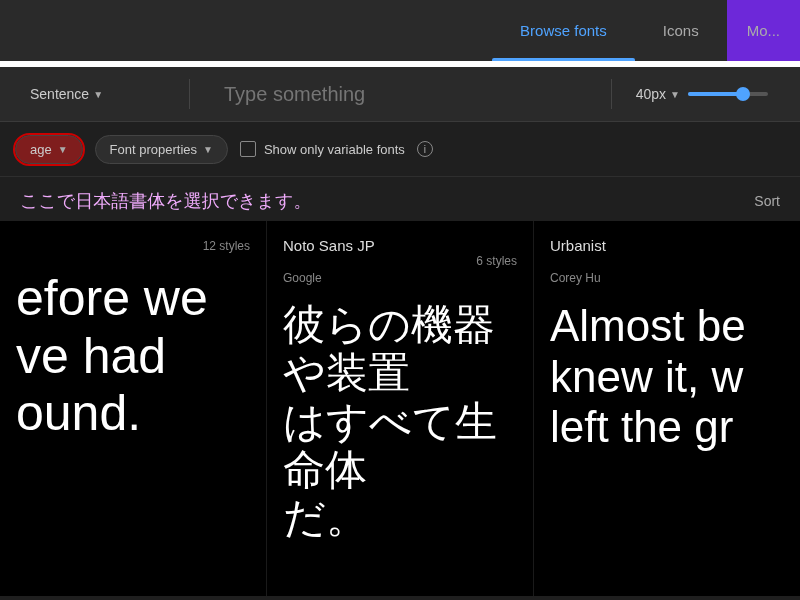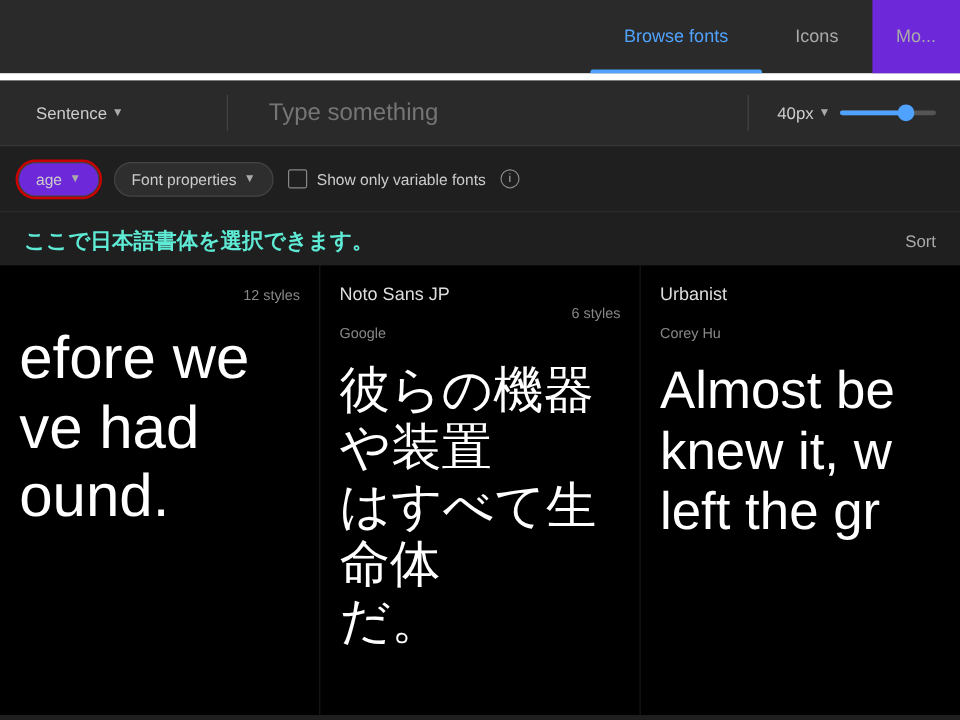--- a/index.html
+++ b/index.html
@@ -105,21 +105,21 @@
       color: #ffffff;
       font-size: 20px;
       flex: 1;
       outline: none;
       padding: 0 10px;
     }
     .size-controls {
       display: flex;
       align-items: center;
       gap: 8px;
-      padding-right: 20px;
+      padding-right: 32px;
       min-width: 150px;
     }
     .size-dropdown {
       background: transparent;
       border: none;
       color: #ccc;
       font-size: 14px;
       cursor: pointer;
       display: flex;
       align-items: center;
@@ -155,21 +155,21 @@
     .filter-row {
       background: #1f1f1f;
       height: 55px;
       display: flex;
       align-items: center;
       padding: 0 15px;
       gap: 12px;
       border-bottom: 1px solid #2e2e2e;
     }
     .lang-dropdown {
-      background: #6d28d9;
+      background: #7f1d1d;
       border: 1px solid #444;
       border-radius: 20px;
       color: #ccc;
       font-size: 13px;
       padding: 6px 14px;
       display: flex;
       align-items: center;
       gap: 6px;
       cursor: pointer;
       
@@ -220,23 +220,23 @@
 
     
     .alert-row {
       background: #1f1f1f;
       padding: 12px 20px 8px 20px;
       display: flex;
       align-items: center;
       justify-content: space-between;
     }
     .alert-text {
-      color: #5eead4;
+      color: #f0abfc;
       font-size: 18px;
-      font-weight: bold;
+      font-weight: normal;
     }
     .sort-label {
       color: #aaa;
       font-size: 14px;
     }
 
     
     .cards-area {
       display: flex;
       flex-direction: row;

